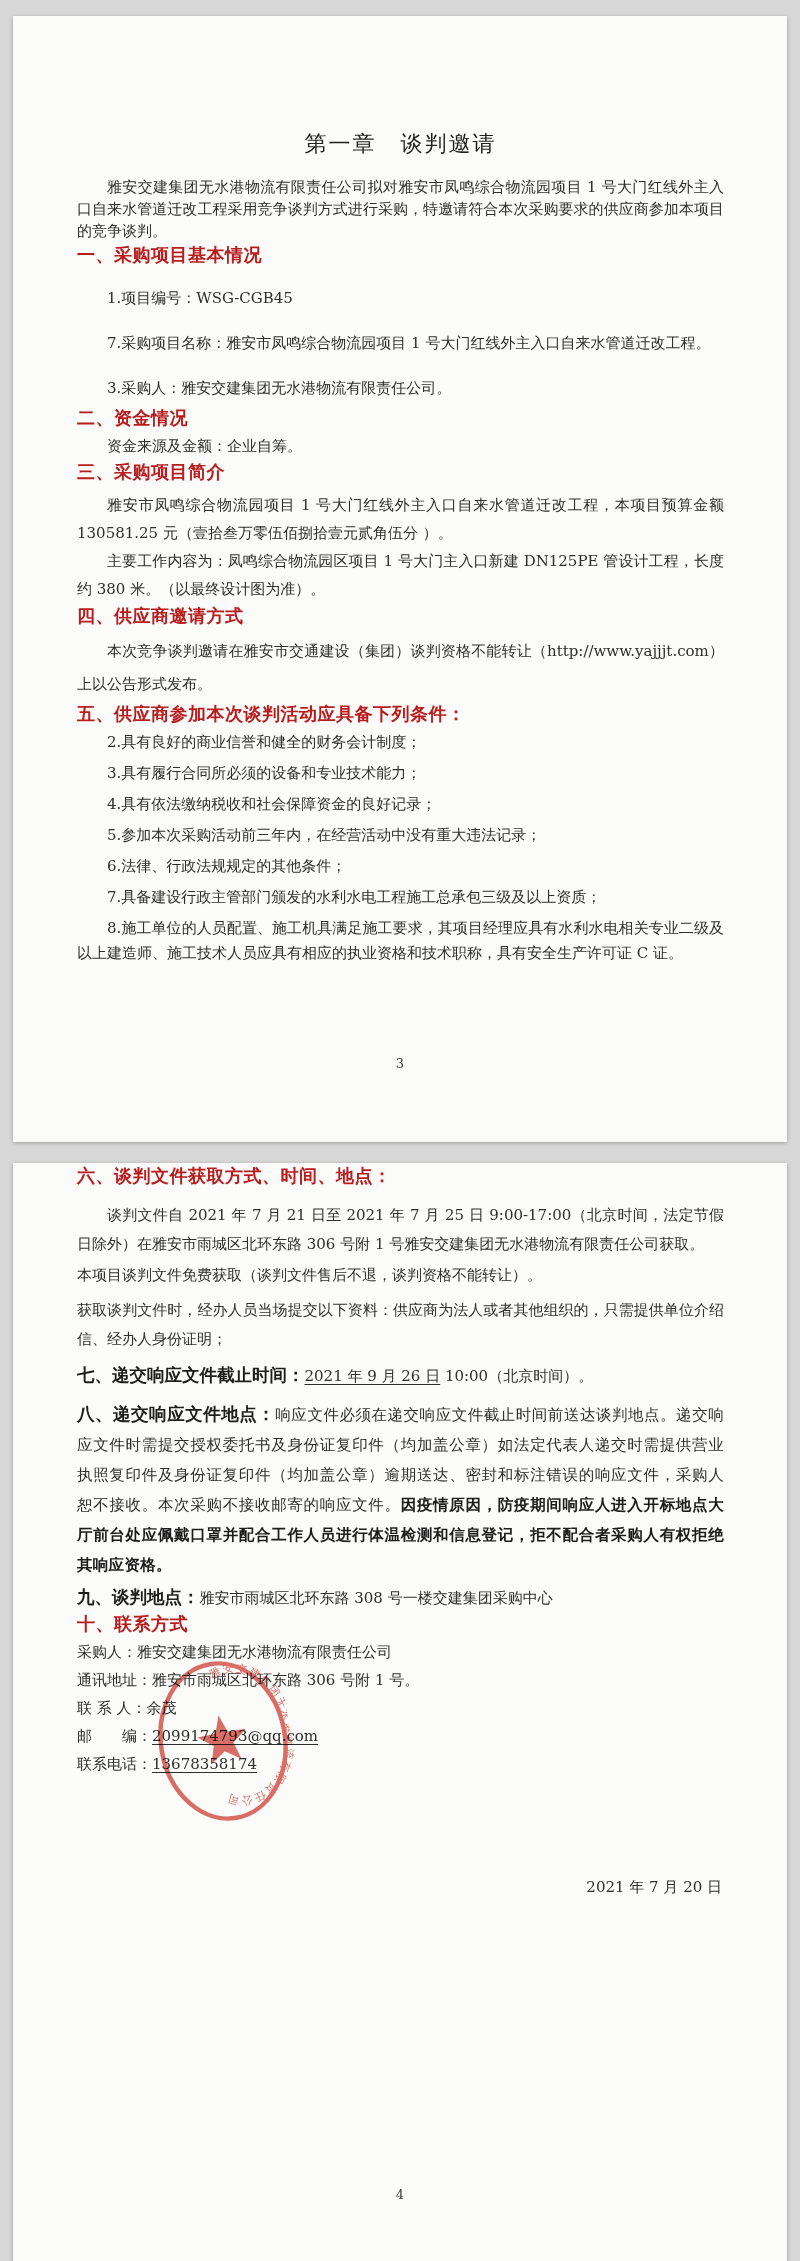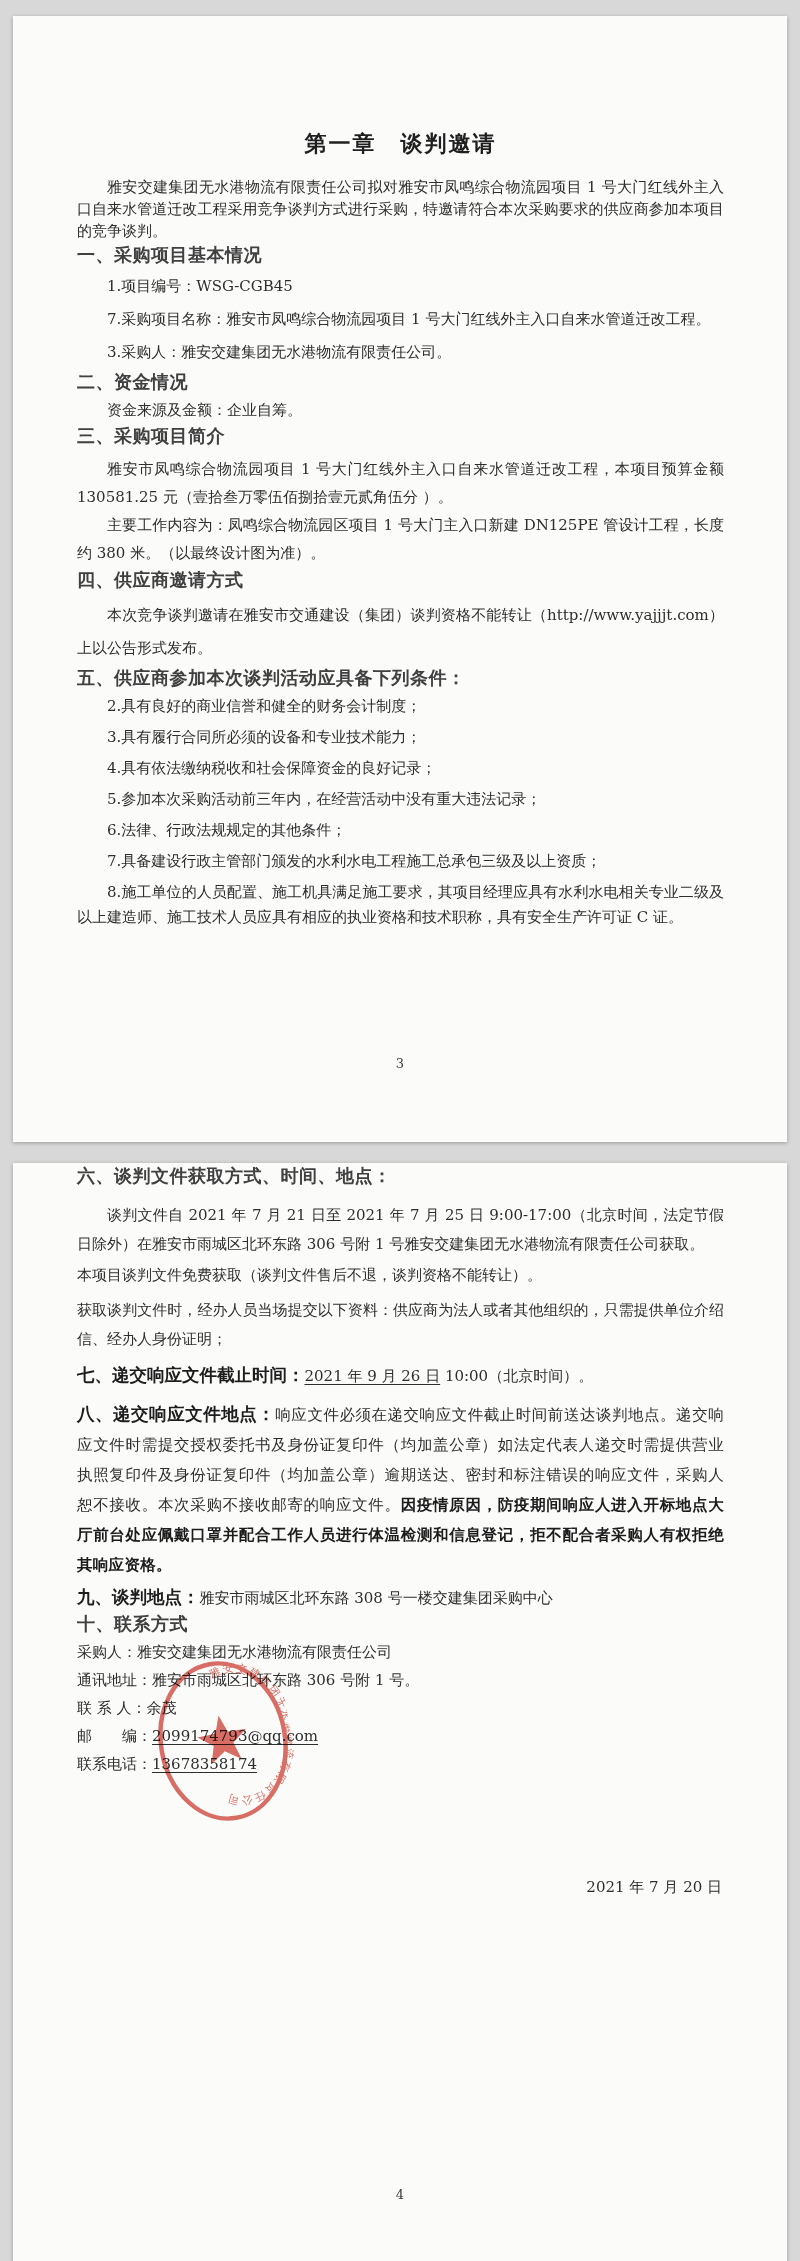--- a/index.html
+++ b/index.html
@@ -3,28 +3,28 @@
 <meta charset="utf-8">
 <style>
   html,body{margin:0;padding:0;}
   body{background:#d8d8d8;font-family:"DejaVu Serif", serif;}
   #canvas{position:relative;width:800px;height:2261px;background:#d8d8d8;overflow:hidden;margin:0 auto;}
   .page{position:absolute;left:13px;width:774px;background:#fbfbfa;box-shadow:0 1px 4px rgba(0,0,0,.28);}
   #page1{top:16px;height:1126px;}
   #page2{top:1163px;height:1353px;}
   .content{position:absolute;left:64px;right:63px;top:0;color:#2e2e2e;font-size:15px;}
   .doc-title{margin:112px 0 0;text-align:center;font-family:"Liberation Sans",sans-serif;
-    font-weight:bold;font-size:22px;line-height:32px;color:#1f1f1f;letter-spacing:2px;}
+    font-weight:normal;font-size:22px;line-height:32px;color:#1f1f1f;letter-spacing:2px;}
   .para{margin:0;text-align:justify;text-indent:2em;}
   .para.noindent{text-indent:0;}
   .intro{margin-top:16px;line-height:22px;}
   h2.sec{font-family:"Liberation Sans",sans-serif;font-weight:bold;font-size:18px;
-    line-height:26px;color:#404040;margin:0;letter-spacing:.5px;}
+    line-height:26px;color:#b91c1c;margin:0;letter-spacing:.5px;}
   .h1x{margin-top:4px;} .h2x{margin-top:0;} .h3x{margin-top:10px;} .h4x{margin-top:6px;} .h5x{margin-top:2px;}
-  .items1{margin-top:2px;} .items1 p{line-height:29px;margin:4px 0 2px;text-align:justify;text-indent:2em;}
+  .items1{margin-top:2px;} .items1 p{line-height:29px;margin:16px 0 2px;text-align:justify;text-indent:2em;}
   .fund{margin-top:2px;line-height:26px;}
   .sec3{margin-top:6px;line-height:28px;} .sec3b{margin-top:0;line-height:28px;}
   .sec4{margin-top:6px;line-height:33px;}
   .items5{margin-top:3px;} .items5 p{line-height:25px;margin:0 0 6px;text-align:justify;text-indent:2em;}
   .pageno{position:absolute;left:0;right:0;text-align:center;font-size:13px;color:#3a3a3a;}
   
   .h6x{margin-top:72px;line-height:27px;}
   .p6a{margin-top:12px;line-height:29px;}
   .p6b{margin-top:2px;line-height:29px;}
   .p6c{margin-top:6px;line-height:29px;}

